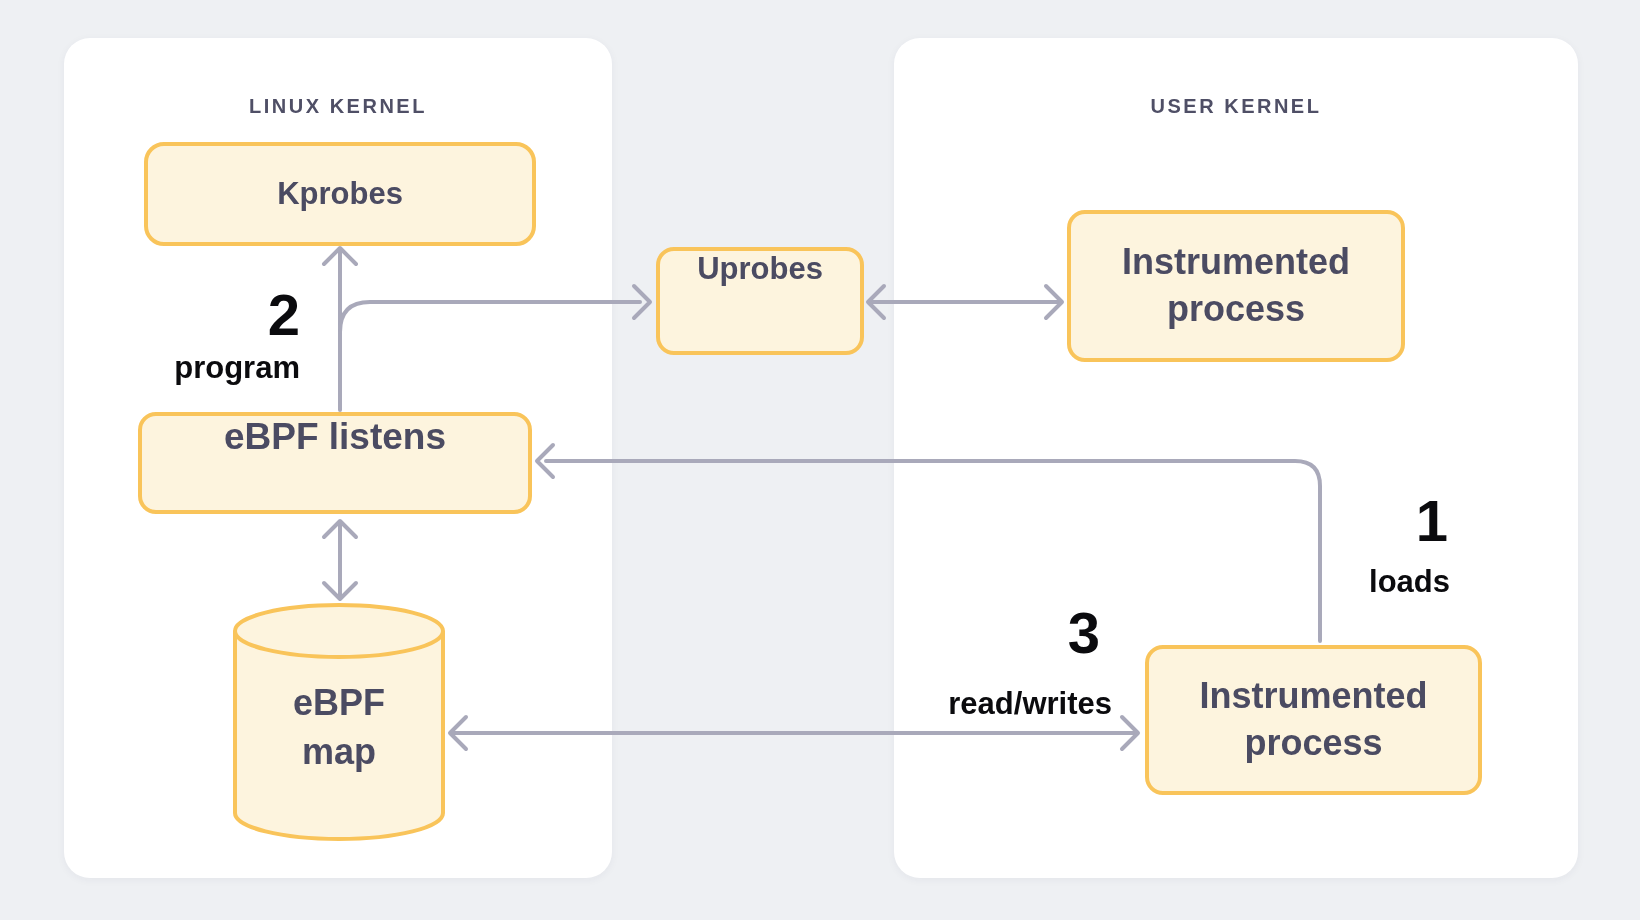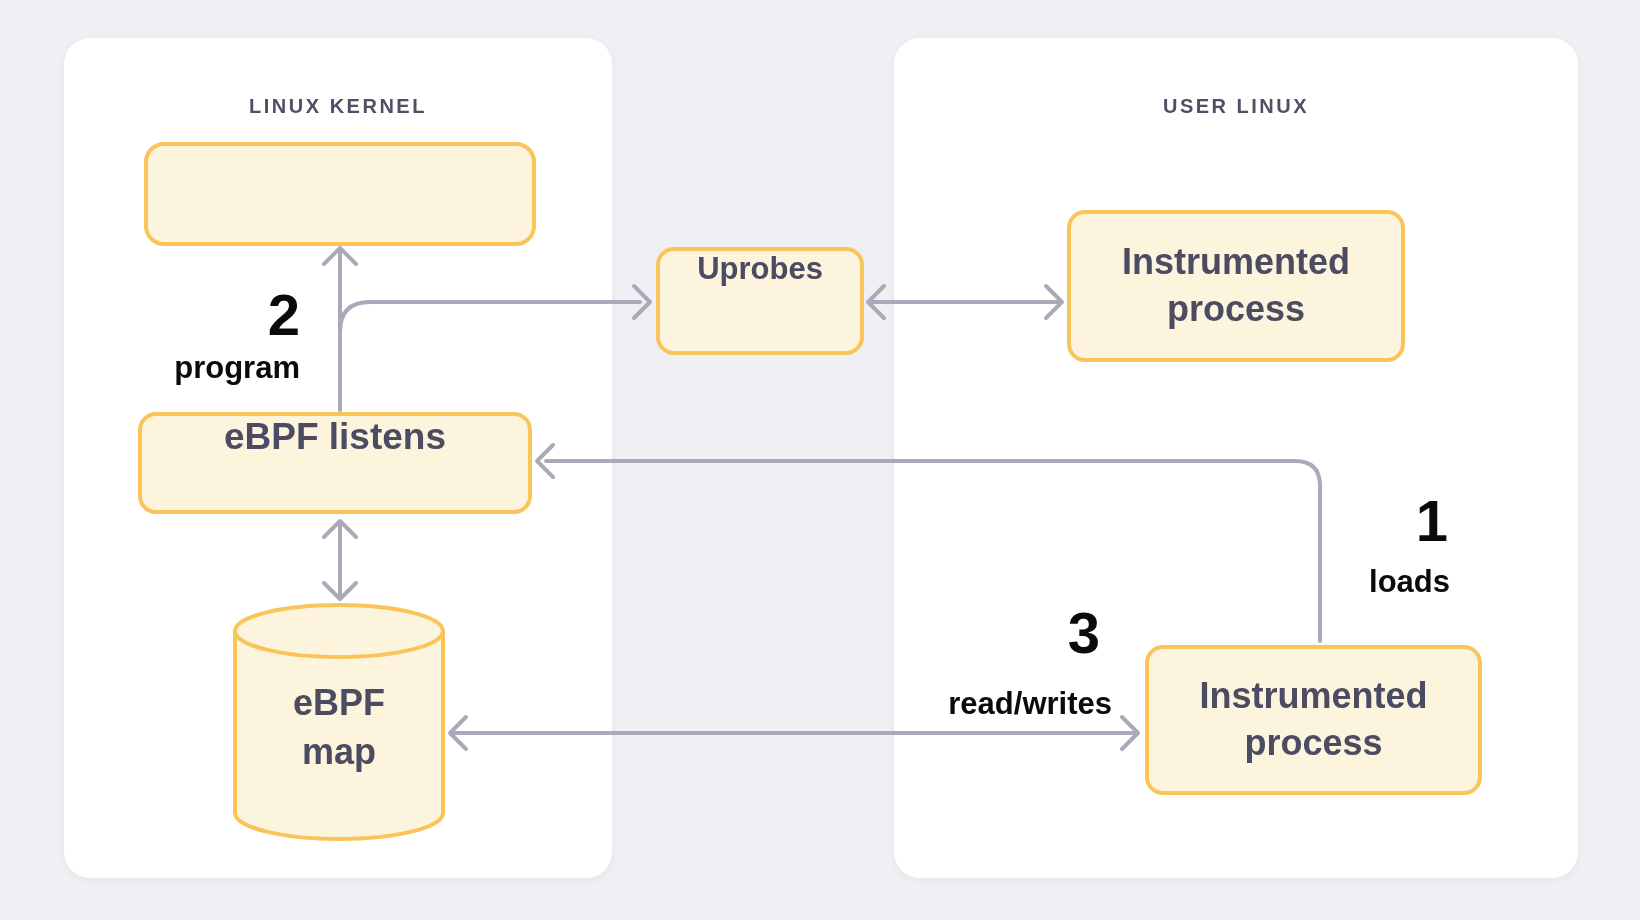--- a/index.html
+++ b/index.html
@@ -64,21 +64,21 @@
   .step3-num{left:980px;top:604px;width:120px;}
   .step3-word{left:932px;top:688px;width:180px;}
 </style>
 </head>
 <body>
 
 <div class="panel panel-kernel">
   <div class="panel-title">LINUX KERNEL</div>
 </div>
 <div class="panel panel-user">
-  <div class="panel-title">USER LINUX</div>
+  <div class="panel-title">USER KERNEL</div>
 </div>
 
 <svg class="arrows" viewBox="0 0 1640 920" xmlns="http://www.w3.org/2000/svg">
 
   <g>
     <path class="arrow" d="M 340 410 L 340 252"></path>
     <path class="arrow" d="M 324 264 L 340 248 L 356 264"></path>
   </g>
 
   <g>
@@ -113,20 +113,21 @@
 <svg class="cyl-svg" viewBox="0 0 216 242" xmlns="http://www.w3.org/2000/svg">
   <path class="cyl-shape" d="M 4 30 L 4 212 A 104 26 0 0 0 212 212 L 212 30"></path>
   <ellipse class="cyl-shape" cx="108" cy="30" rx="104" ry="26"></ellipse>
 </svg>
 <div class="cyl-label two-line">
   <span>eBPF</span>
   <span>map</span>
 </div>
 
 <div class="node probes-row">
+  <div class="probes-cell c1">Kprobes</div>
 </div>
 
 <div class="node ebpf-program">eBPF listens</div>
 
 <div class="node uprobes">Uprobes</div>
 
 <div class="node instr-top two-line">
   <span>Instrumented</span>
   <span>process</span>
 </div>

